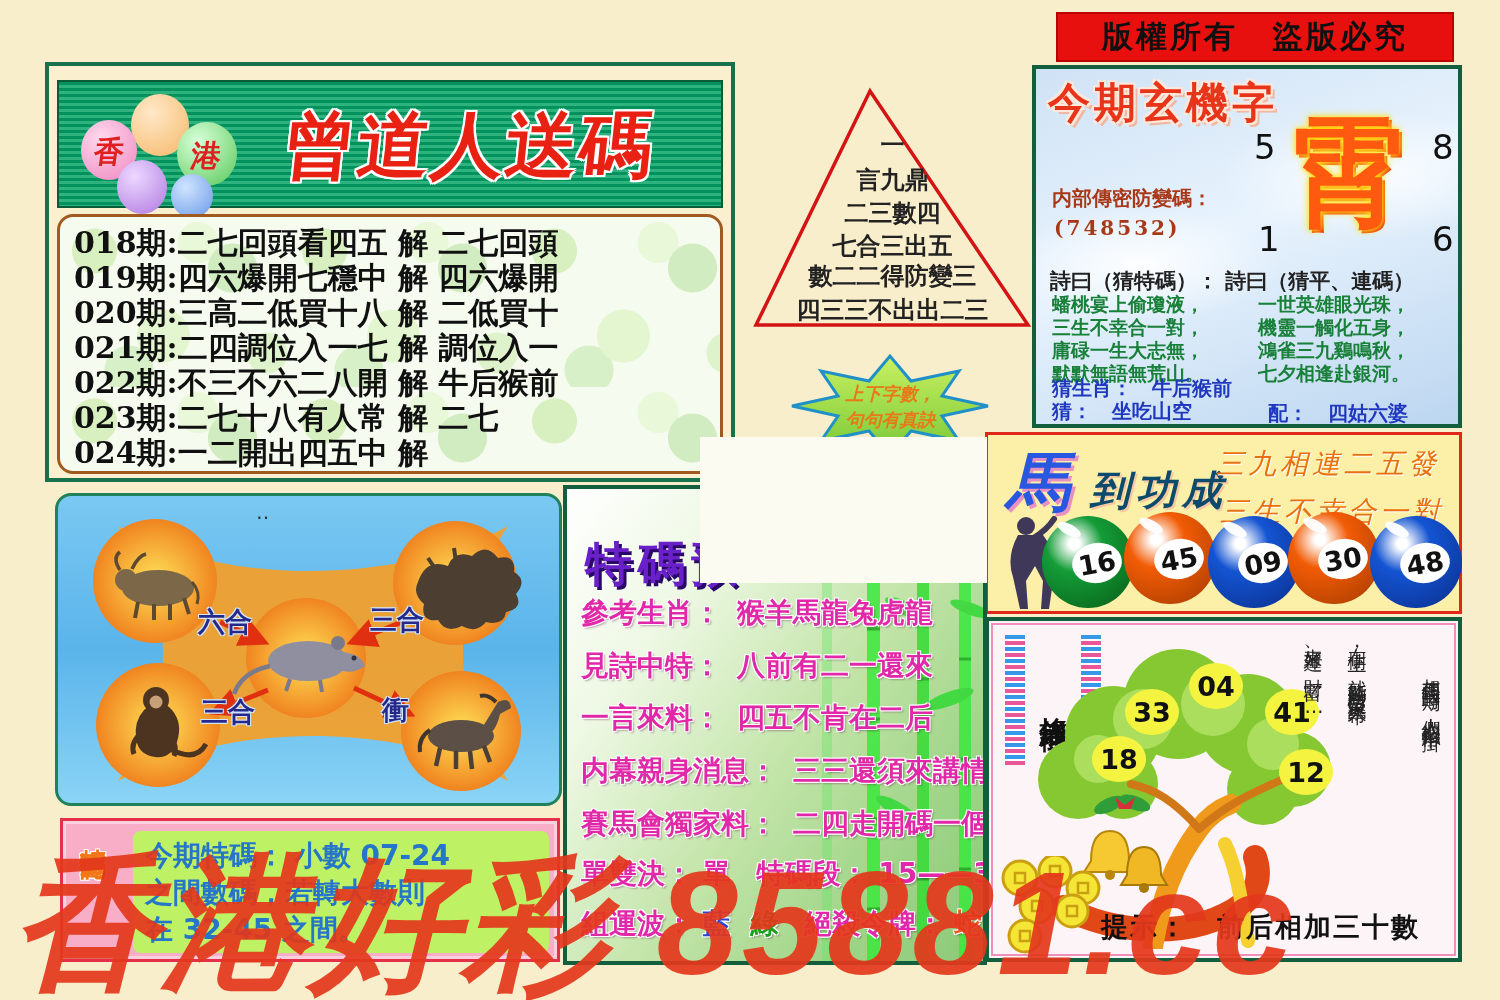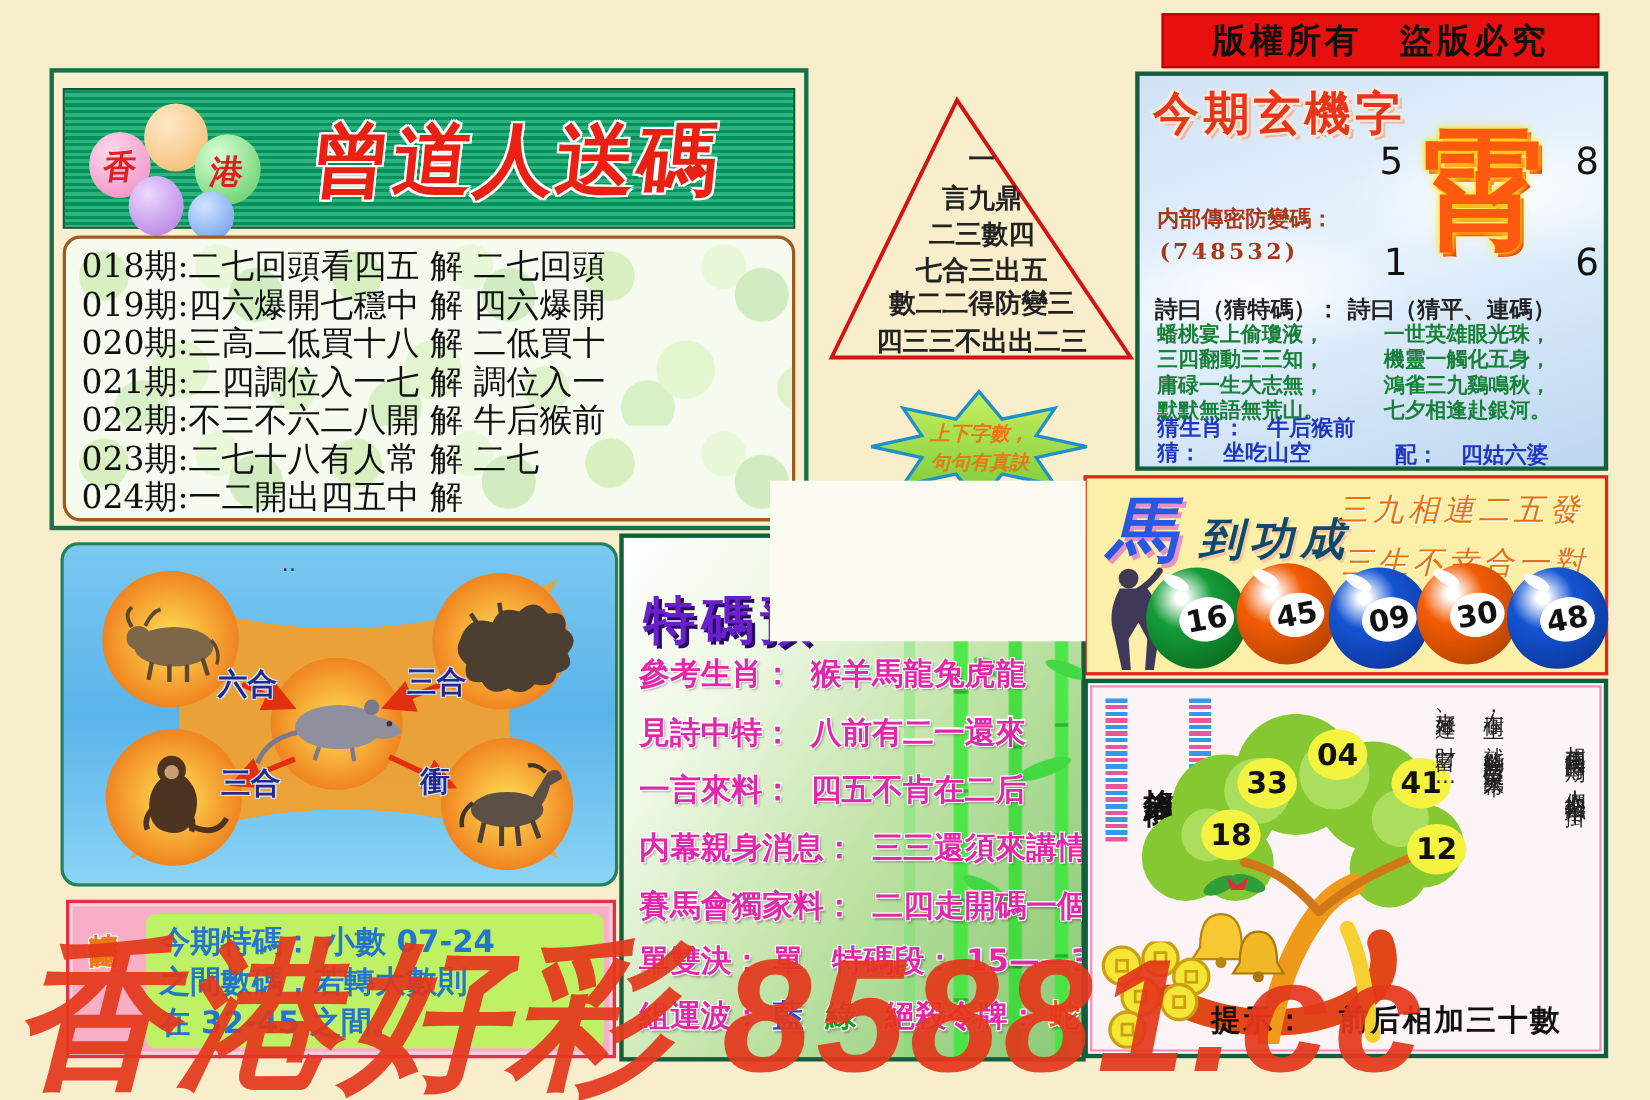--- a/index.html
+++ b/index.html
@@ -23,21 +23,21 @@
   .bchar{font-size:30px;font-weight:900;color:#e02020;transform:skewX(-8deg);}
   .listbox{left:8px;top:148px;width:666px;height:260px;border:3px solid #a05a20;border-radius:16px;
            background-color:#f6fbef;
            background-image:radial-gradient(circle at 15% 20%,#d8f0c0 0 22px,transparent 23px),
              radial-gradient(circle at 45% 70%,#e4f6d0 0 26px,transparent 27px),
              radial-gradient(circle at 75% 30%,#d0ecc0 0 24px,transparent 25px),
              radial-gradient(circle at 90% 80%,#def2cc 0 20px,transparent 21px),
              radial-gradient(circle at 30% 90%,#d8f0c8 0 24px,transparent 25px),
              radial-gradient(circle at 60% 15%,#e8f8d8 0 20px,transparent 21px);
            background-size:230px 170px;padding:8px 14px;}
-  .predrow{font-family:"DejaVu Serif",serif;font-weight:400;font-size:30px;line-height:35px;color:#101010;white-space:nowrap;}
+  .predrow{font-family:"DejaVu Serif",serif;font-weight:700;font-size:30px;line-height:35px;color:#101010;white-space:nowrap;}
 
   
   .triwrap{left:750px;top:85px;width:285px;height:250px;}
   .triline{position:absolute;left:0;width:100%;text-align:center;font-family:"DejaVu Serif",serif;
            font-weight:600;font-size:24px;color:#222;white-space:nowrap;}
 
   
   .starwrap{left:788px;top:352px;width:205px;height:108px;}
   .startext{position:absolute;width:100%;text-align:center;font-size:18px;font-weight:900;color:#e87818;font-style:italic;}
 
@@ -172,21 +172,21 @@
     <div class="abs mys-sub" style="left:16px;top:116px;font-size:20px;color:#a83818;">内部傳密防變碼：</div>
     <div class="abs mys-sub" style="left:18px;top:147px;font-size:20px;color:#a83818;letter-spacing:3px;">(748532)</div>
     <div class="abs corner" style="left:218px;top:58px;">5</div>
     <div class="abs corner" style="left:396px;top:58px;">8</div>
     <div class="abs corner" style="left:222px;top:150px;">1</div>
     <div class="abs corner" style="left:396px;top:150px;">6</div>
     <div class="abs bigchar">霄</div>
     <div class="abs" style="left:14px;top:198px;font-size:21px;font-weight:900;color:#222;">詩曰（猜特碼）： 詩曰（猜平、連碼）</div>
     <div class="abs" style="left:16px;top:216px;padding-top:8px;">
       <div class="poemline">蟠桃宴上偷瓊液，</div>
-      <div class="poemline">三四翻動三三知，</div>
+      <div class="poemline">三生不幸合一對，</div>
       <div class="poemline">庸碌一生大志無，</div>
       <div class="poemline">默默無語無荒山。</div>
     </div>
     <div class="abs" style="left:222px;top:216px;padding-top:8px;">
       <div class="poemline">一世英雄眼光珠，</div>
       <div class="poemline">機靈一觸化五身，</div>
       <div class="poemline">鴻雀三九鷄鳴秋，</div>
       <div class="poemline">七夕相逢赴銀河。</div>
     </div>
     <div class="abs blueline" style="left:16px;top:306px;">猜生肖：　牛后猴前</div>

